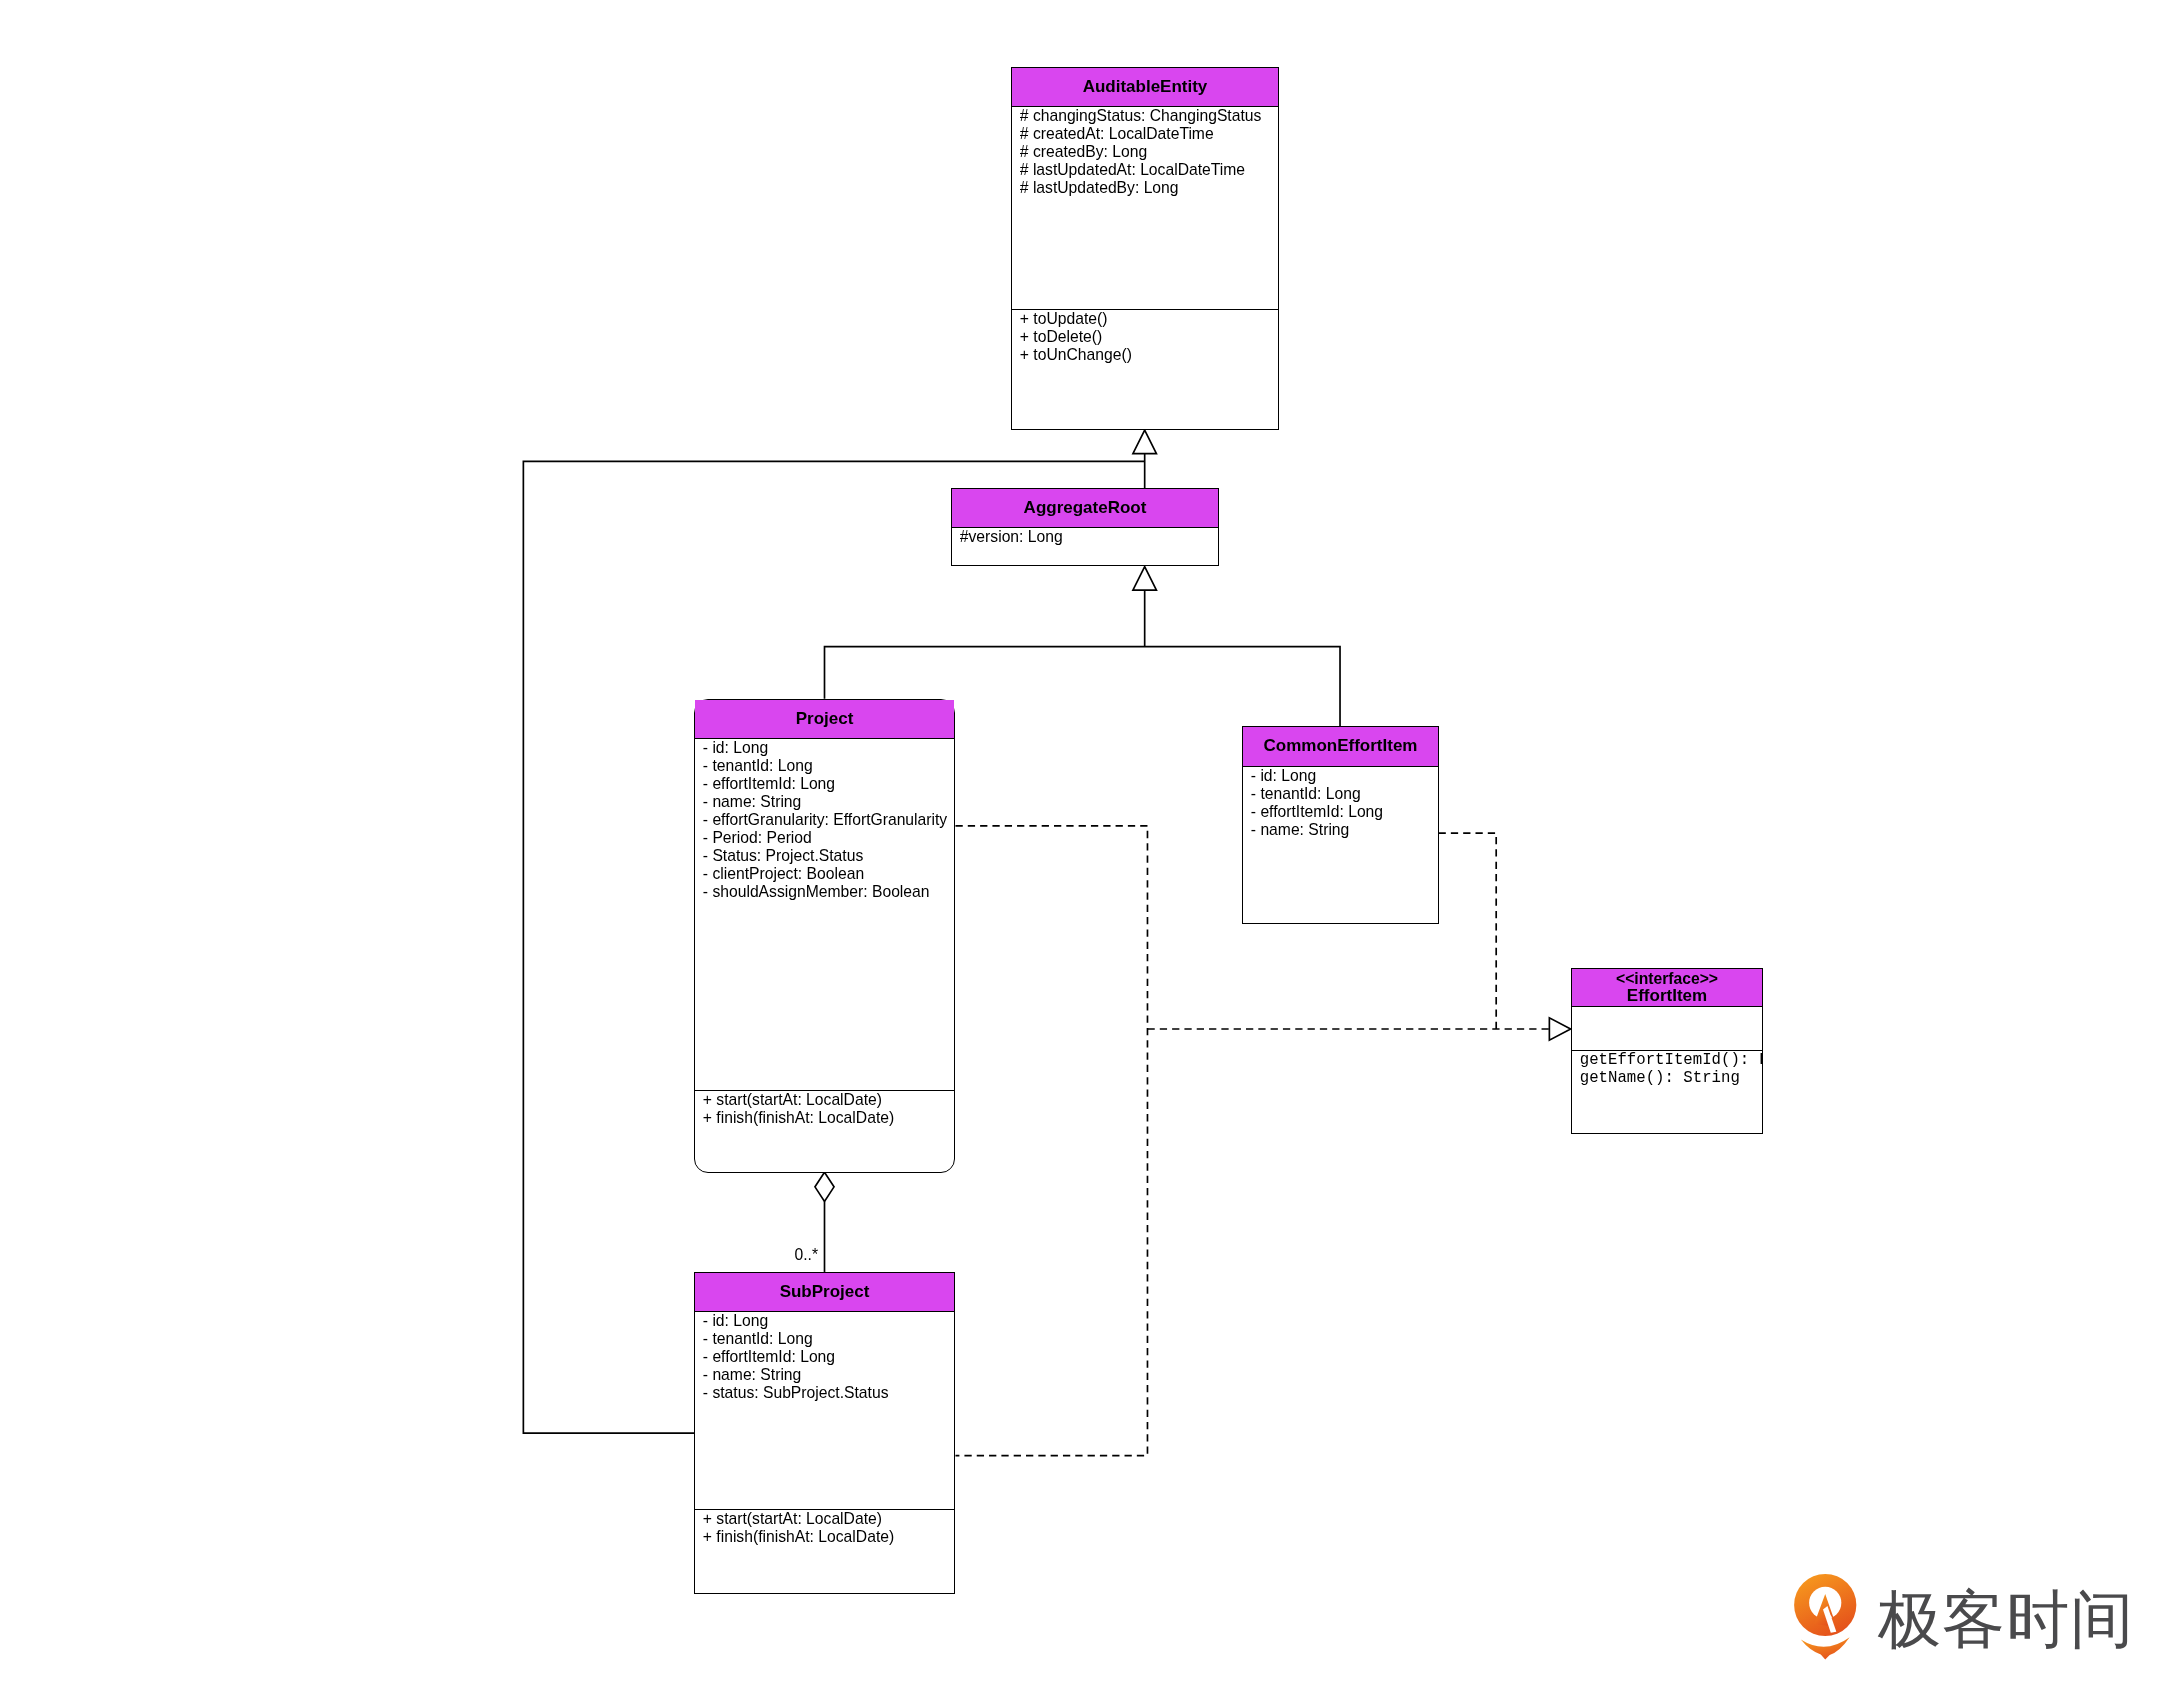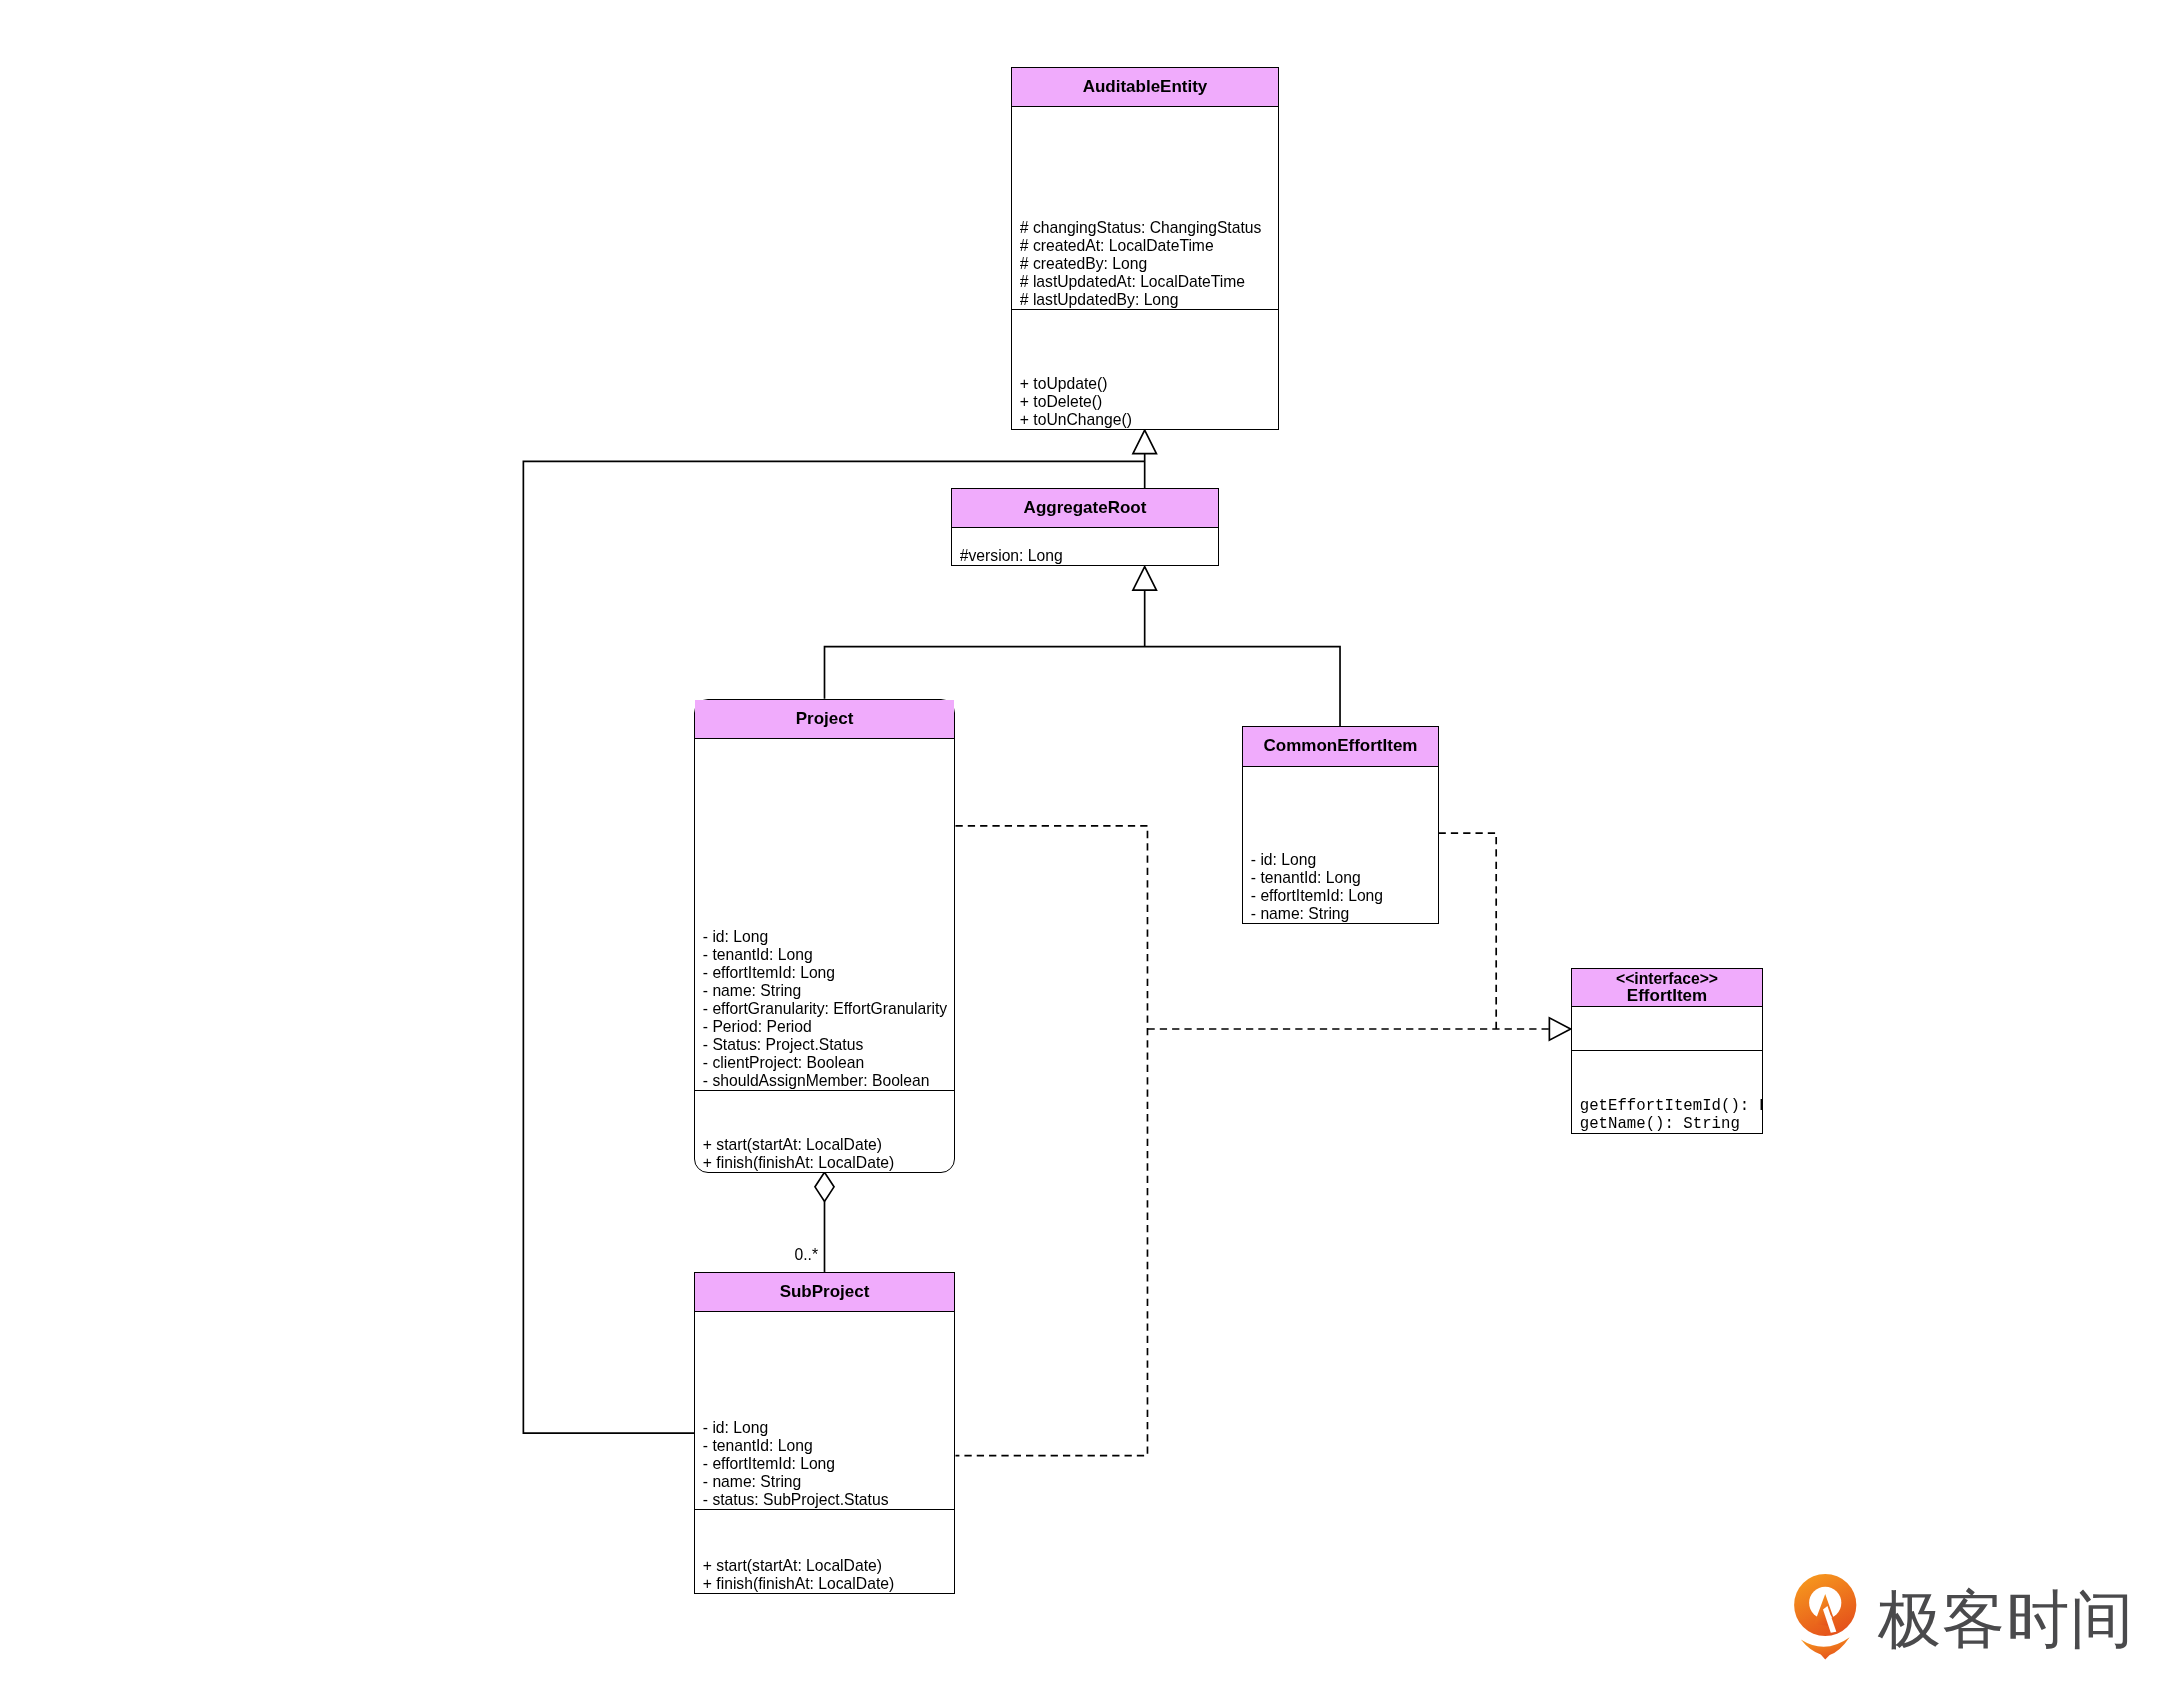--- a/index.html
+++ b/index.html
@@ -32,34 +32,34 @@
     border: 1.7px solid #000000;
     z-index: 1;
   }
   .uml-title {
     box-sizing: border-box;
     flex: 0 0 auto;
     display: flex;
     flex-direction: column;
     align-items: center;
     justify-content: center;
-    background: #f0abfc;
+    background: #d946ef;
     border-bottom: 1.7px solid #000000;
     font-weight: bold;
     font-size: 17px;
     color: #000000;
     text-align: center;
     line-height: 1.1;
   }
   .uml-title .stereotype { font-size: 15.7px; }
   .uml-section {
     box-sizing: border-box;
     display: flex;
     flex-direction: column;
-    justify-content: flex-end;
+    justify-content: flex-start;
     padding-left: 7.8px;
     overflow: hidden;
   }
   .uml-section.attrs { flex: 1 1 auto; }
   .uml-section.methods {
     flex: 0 0 auto;
     border-top: 1.7px solid #000000;
   }
   .uml-row {
     font-size: 15.7px;

